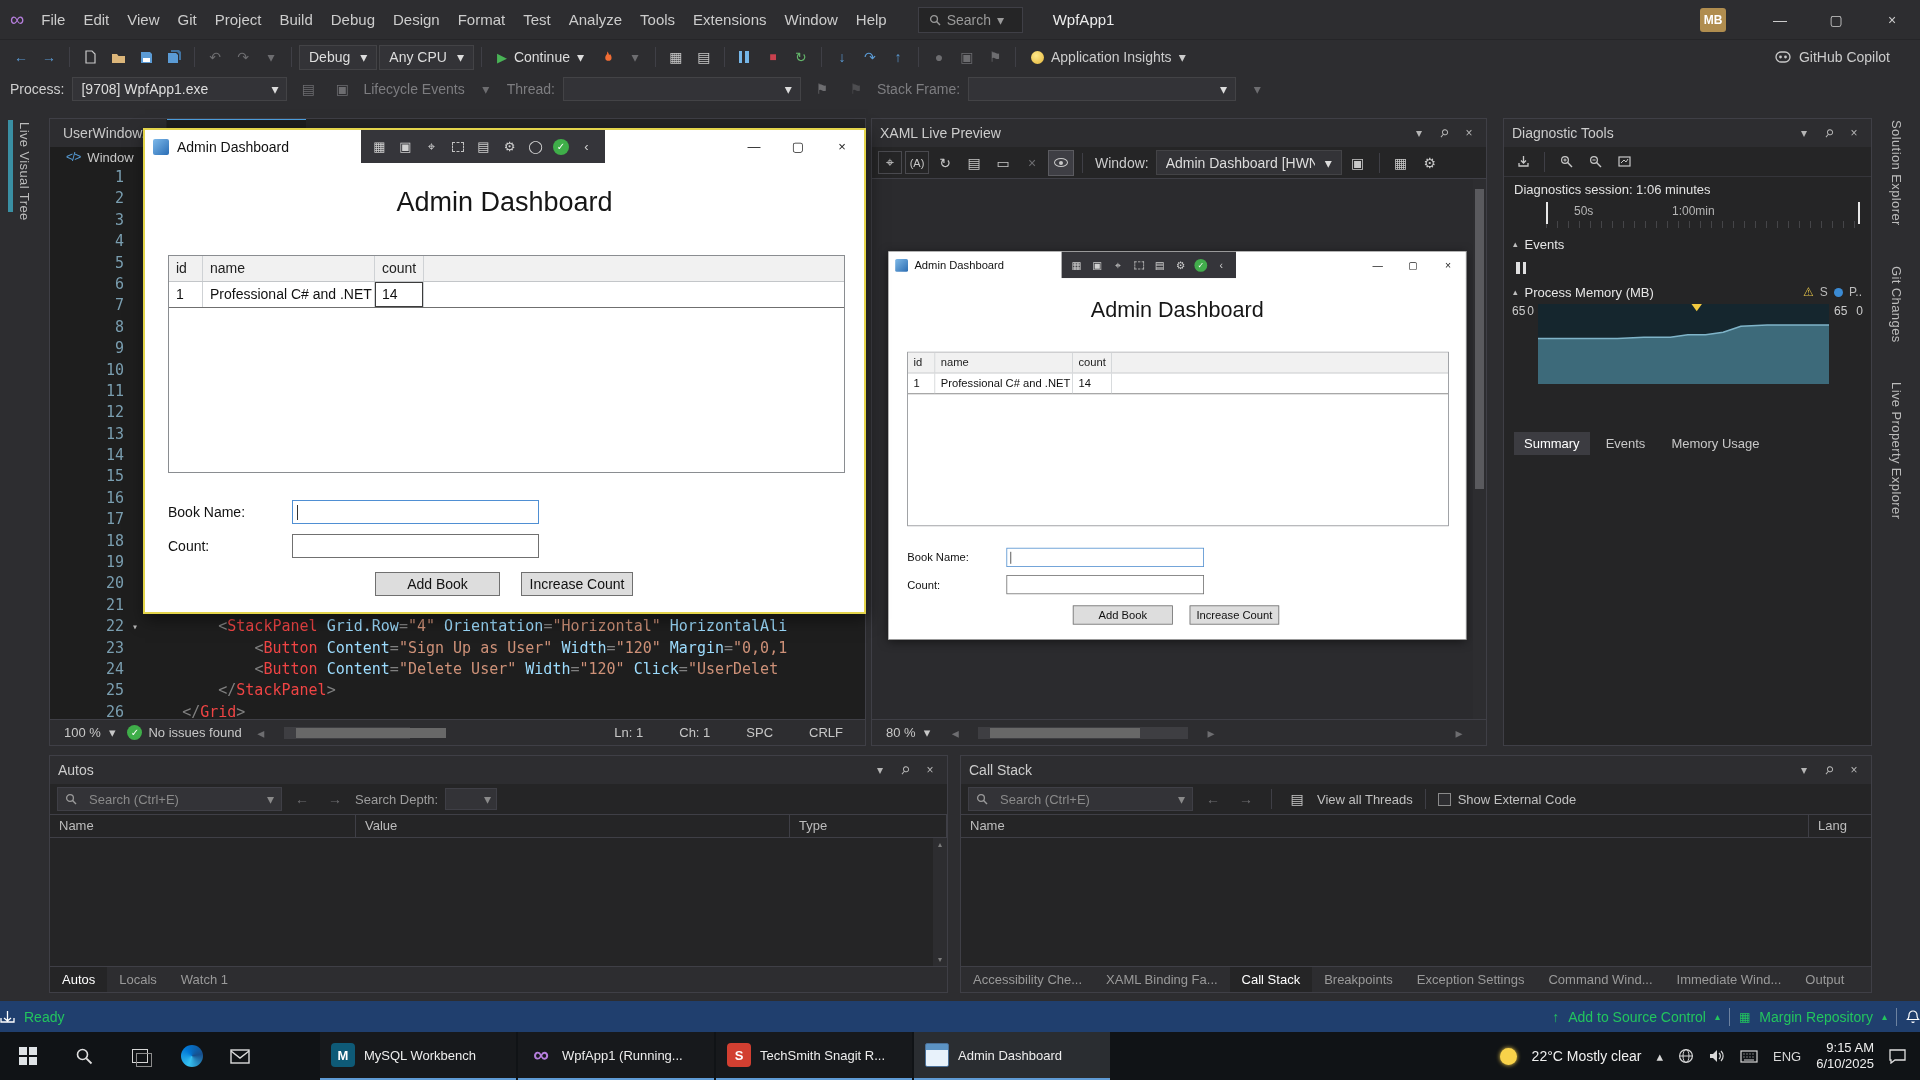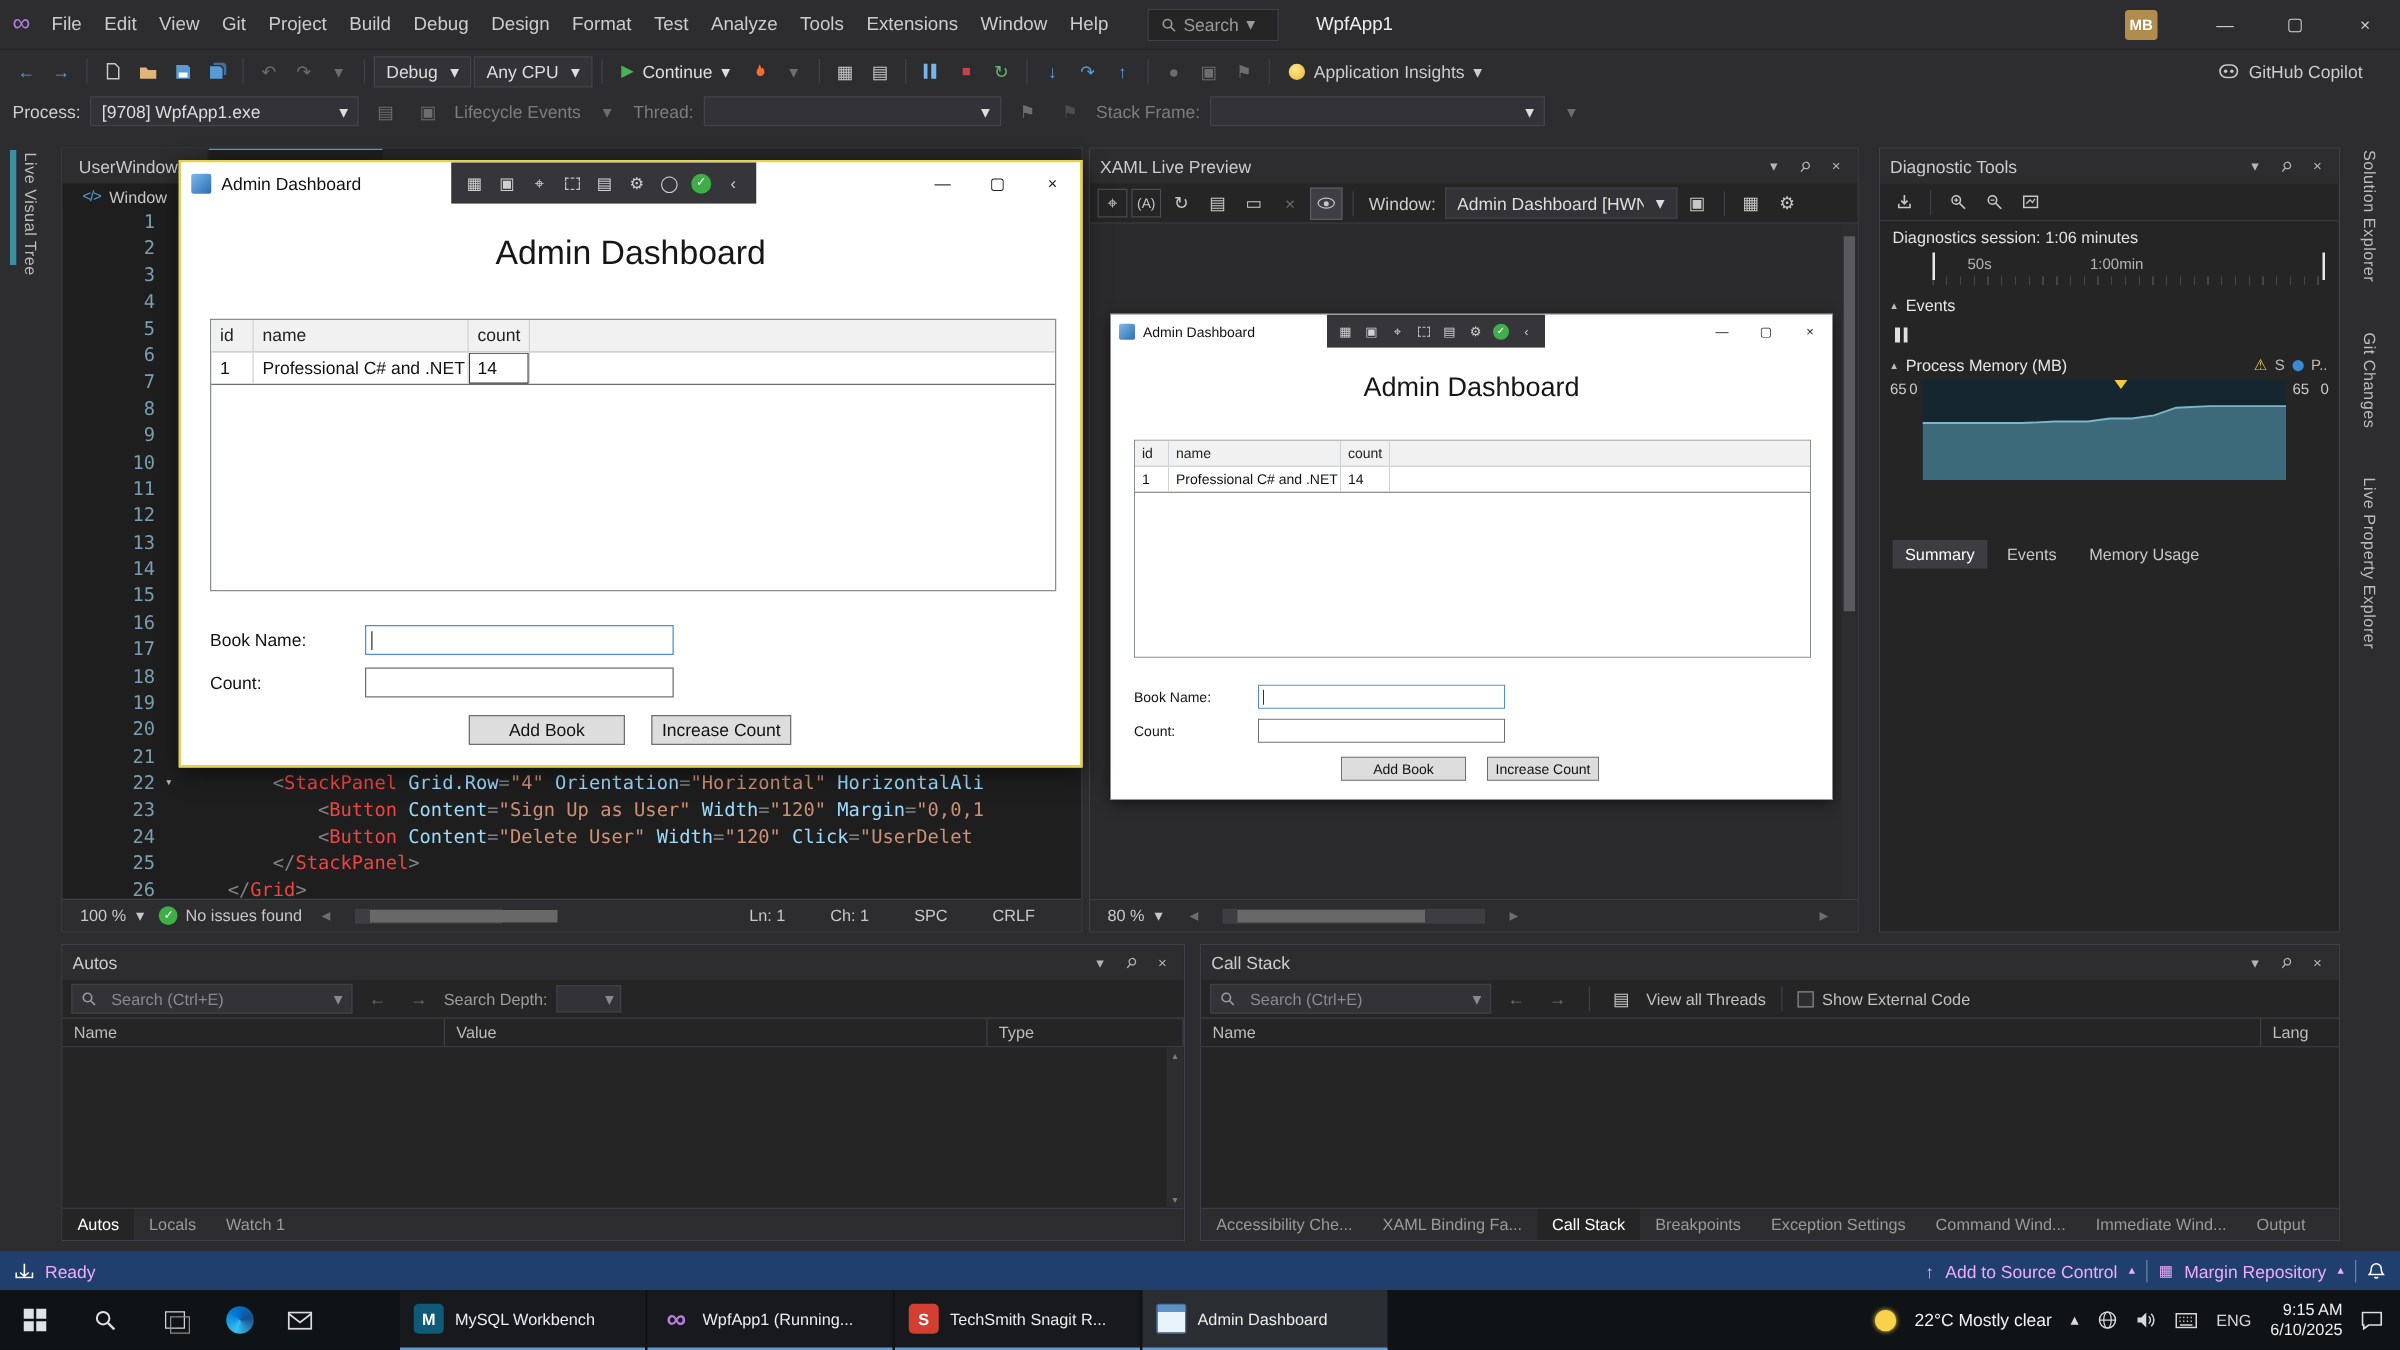--- a/index.html
+++ b/index.html
@@ -154,21 +154,21 @@
 .colhead{height:24px;display:flex;background:#252526;border-top:1px solid #3f3f46;border-bottom:1px solid #3f3f46;font-size:13px;color:#bdbdbd;flex:none}
 .colhead span{padding:3px 9px;border-right:1px solid #3f3f46;white-space:nowrap;overflow:hidden}
 .cw1{width:306px}.cw2{width:434px}.cwf{flex:1}.cwl{width:62px;border-right:none!important}
 .wbody{flex:1;background:#252526;position:relative}
 .vscroll{position:absolute;right:0;top:0;bottom:0;width:14px;background:#2d2d30;display:flex;flex-direction:column;justify-content:space-between;align-items:center;color:#7c7c7c;font-size:8px;padding:2px 0}
 .wtabs{height:26px;display:flex;background:#2d2d30;border-top:1px solid #3f3f46;flex:none}
 .wtab{padding:0 12px;display:flex;align-items:center;font-size:13px;color:#9a9a9a;white-space:nowrap}
 .wtab.active{background:#252526;color:#fff}
 
 
-.statusbar{position:absolute;left:0;top:1001px;width:1920px;height:31px;background:#203f6e;display:flex;align-items:center;color:#f0abfc;font-size:14px;padding:0 12px;gap:9px}
+.statusbar{position:absolute;left:0;top:1001px;width:1920px;height:31px;background:#203f6e;display:flex;align-items:center;color:#22c55e;font-size:14px;padding:0 0;gap:9px}
 .st-right{margin-left:auto;display:flex;align-items:center;gap:9px}
 .st-sep{width:1px;height:18px;background:rgba(255,255,255,.35)}
 
 
 .taskbar{position:absolute;left:0;top:1032px;width:1920px;height:48px;background:#101316;display:flex;align-items:stretch;color:#e8e8e8}
 .tb-btn{width:56px;display:flex;align-items:center;justify-content:center;flex:none}
 .startgrid{display:grid;grid-template-columns:8px 8px;grid-template-rows:8px 8px;gap:2px}
 .startgrid i{background:#dfe3e6}
 .tvw{width:16px;height:14px;border:1.5px solid #d5d5d5;position:relative}
 .tvw::after{content:"";position:absolute;left:3px;top:3px;right:-5px;bottom:-5px;border:1.5px solid #8b8b8b}
@@ -409,21 +409,21 @@
       <span>No issues found</span>
       <span class="icn dim">◂</span>
       <div class="hscroll">
           <span class="th"></span>
         </div>
       <span class="icn dim">▸</span>
       <span class="sp"></span>
       <span class="meta">Ln: 1</span>
       <span class="meta">Ch: 1</span>
       <span class="meta">SPC</span>
-      <span class="meta" style="margin-right:29px">CRLF</span>
+      <span class="meta" style="margin-right:14px">CRLF</span>
     </div>
   </div>
 
   <div class="appwin">
     <div class="aw-title">
       <span class="aw-ico"></span>
       <span class="aw-name">Admin Dashboard</span>
       <div class="aw-debugbar">
         <span class="dbg-i">▦</span>
         <span class="dbg-i">▣</span>

